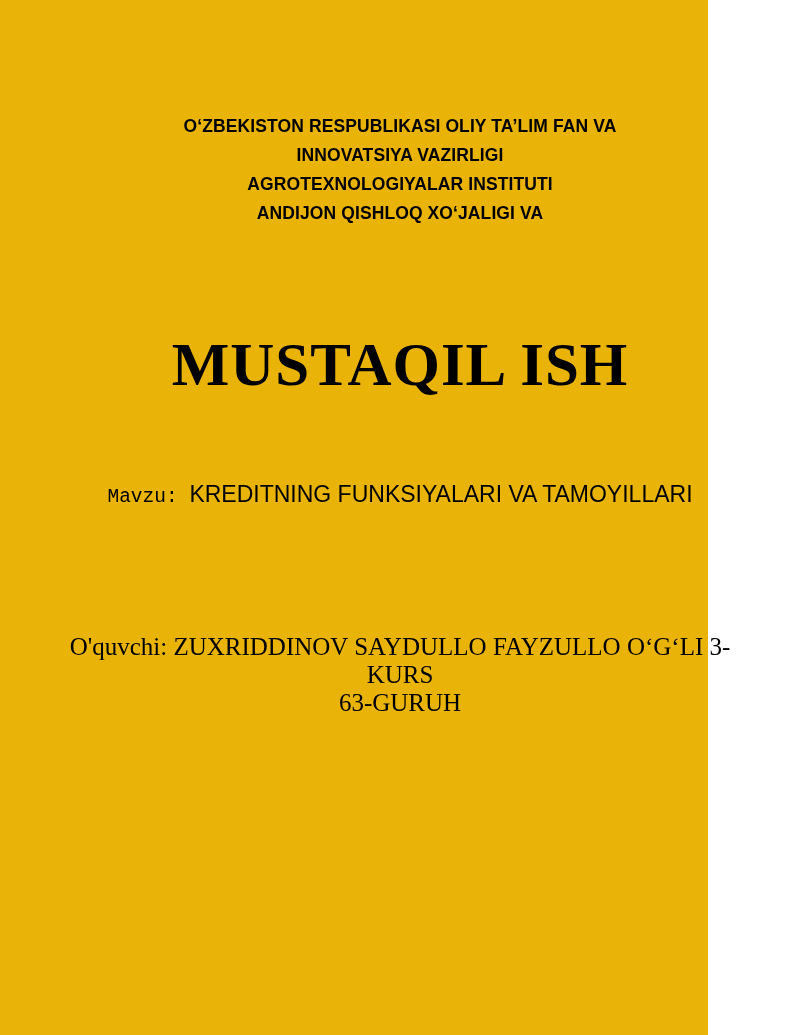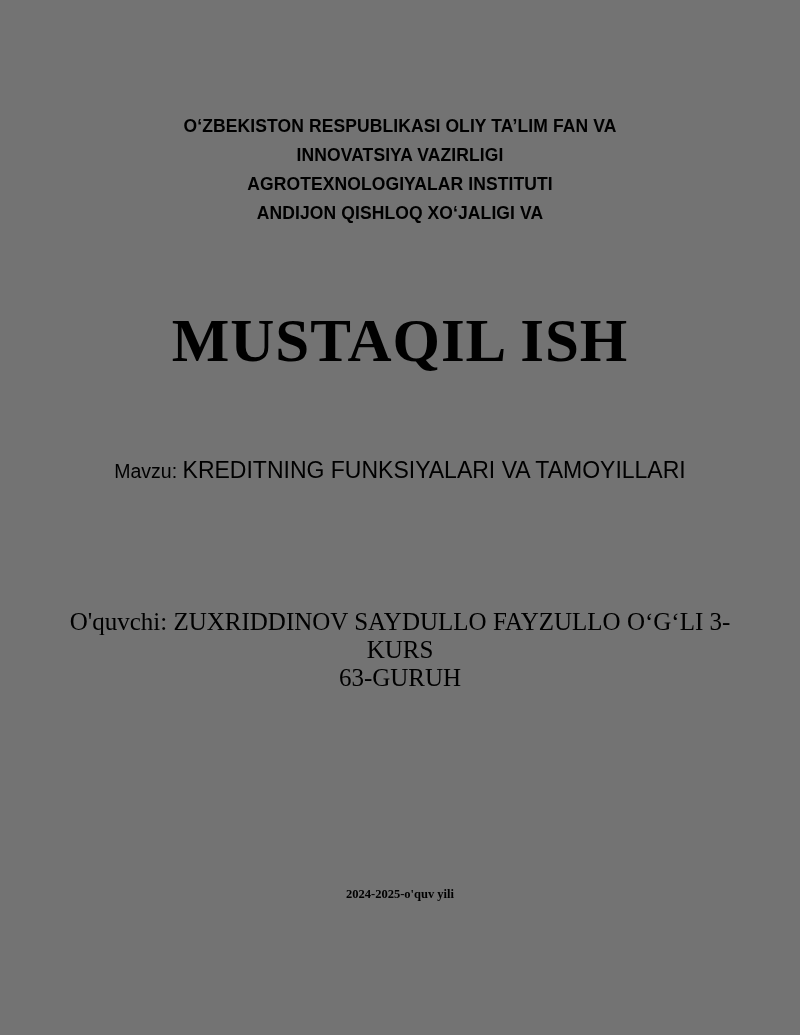--- a/index.html
+++ b/index.html
@@ -9,23 +9,23 @@
   }
   body {
     width: 800px;
     height: 1035px;
     font-family: "Liberation Sans", sans-serif;
     color: #000000;
     overflow: hidden;
   }
   .page {
     position: relative;
-    width: 800px;
+    width: 708px;
     height: 1035px;
-    background: #737373;
+    background: #eab308;
     box-sizing: border-box;
   }
   .content {
     position: absolute;
     left: 0;
     top: 0;
     width: 800px;
     height: 1035px;
     padding: 0 64px;
     box-sizing: border-box;
@@ -36,39 +36,39 @@
   }
   .header-line {
     font-family: "Liberation Sans", sans-serif;
     font-weight: bold;
     font-size: 17.5px;
     letter-spacing: 0.1px;
     line-height: 29px;
     color: #000000;
   }
   .doc-title {
-    margin-top: 80px;
+    margin-top: 104px;
     text-align: center;
     font-family: "Liberation Serif", serif;
     font-weight: bold;
     font-size: 61px;
     letter-spacing: 1px;
     line-height: 66px;
     color: #000000;
   }
   .subject-block {
     margin-top: 82px;
     text-align: center;
     font-family: "Liberation Serif", serif;
     font-size: 19.5px;
     line-height: 28px;
     color: #000000;
   }
   .subject-label {
-    font-family: Liberation Sans, sans-serif;
+    font-family: Liberation Mono, monospace;
   }
   .subject-value {
     font-family: "Liberation Sans", sans-serif;
     font-size: 23px;
     text-align: center;
   }
   .student-block {
     margin-top: 122px;
     text-align: center;
     font-family: "Liberation Serif", serif;
@@ -108,16 +108,15 @@
 
     <div class="subject-block">
       <span class="subject-label">Mavzu: </span><span class="subject-value">KREDITNING FUNKSIYALARI VA TAMOYILLARI</span>
     </div>
 
     <div class="student-block">
       <span>O'quvchi: ZUXRIDDINOV SAYDULLO FAYZULLO O‘G‘LI 3- KURS</span>
       <span class="student-line2">63-GURUH</span>
     </div>
 
-    <div class="year-block">2024-2025-o'quv yili</div>
 
   </div>
 </div>
 
 </body></html>

